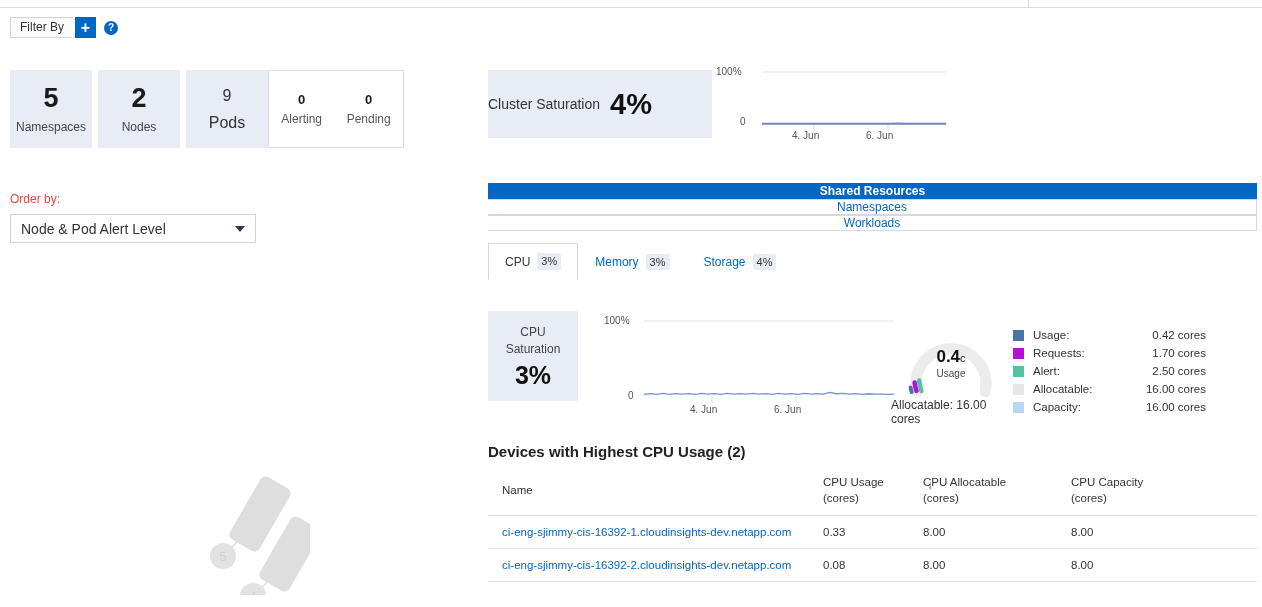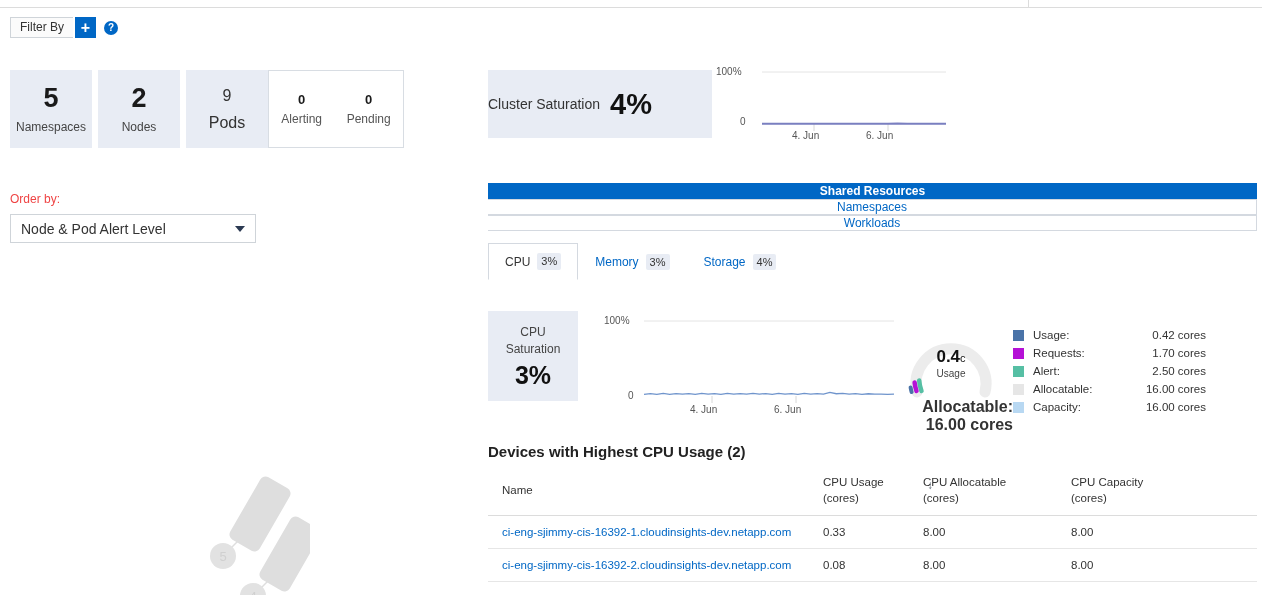--- a/index.html
+++ b/index.html
@@ -165,21 +165,21 @@
   .gauge { position: absolute; left: 897px; top: 322px; width: 108px; height: 88px; }
   .gauge-center {
     position: absolute; left: 0; top: 26px; width: 108px;
     text-align: center;
   }
   .gauge-val { font-size: 17px; font-weight: 700; color: #111; line-height: 1; }
   .gauge-val .u { font-size: 11px; font-weight: 400; }
   .gauge-sub { font-size: 10px; color: #444; margin-top: 3px; }
   .gauge-foot {
     position: absolute; left: -6px; top: 76px; width: 122px;
-    text-align: right; font-size: 16px; font-weight: 700; color: #333;
+    text-align: left; font-size: 12px; font-weight: 400; color: #333;
   }
 
   
   .legend { position: absolute; left: 1013px; top: 326px; }
   .leg-row {
     display: flex; align-items: center; height: 18px; font-size: 11.5px; color: #333;
   }
   .leg-sw { width: 11px; height: 11px; margin-right: 9px; flex: 0 0 auto; }
   .leg-name { width: 95px; color: #333; }
   .leg-val { width: 78px; text-align: right; color: #333; }

